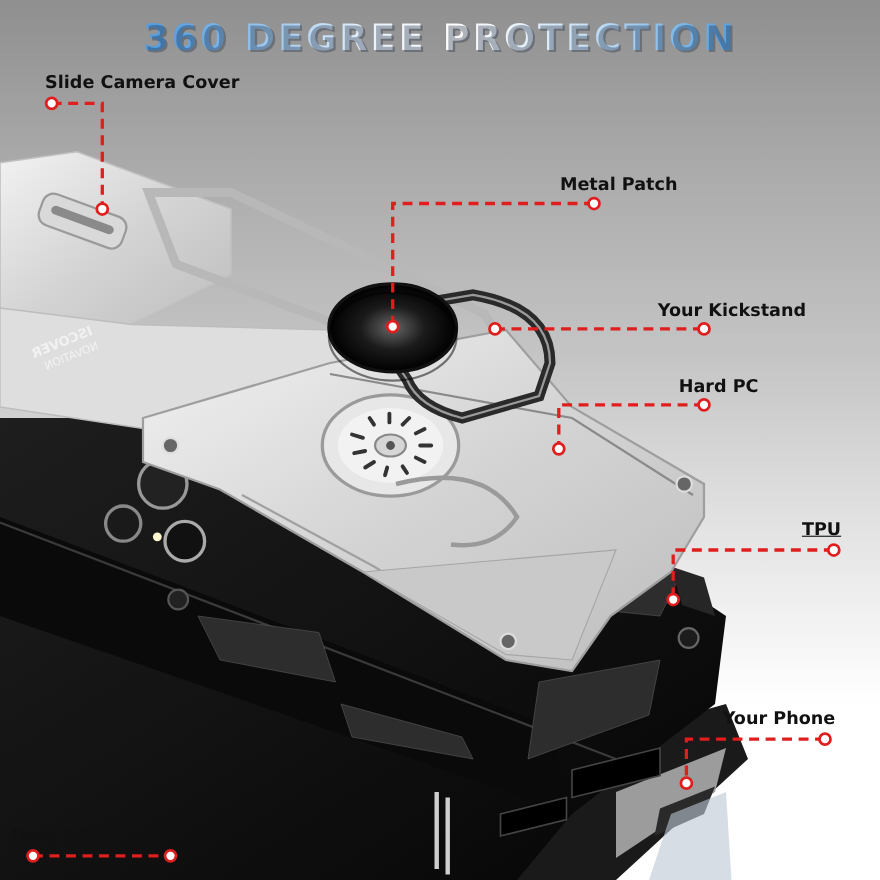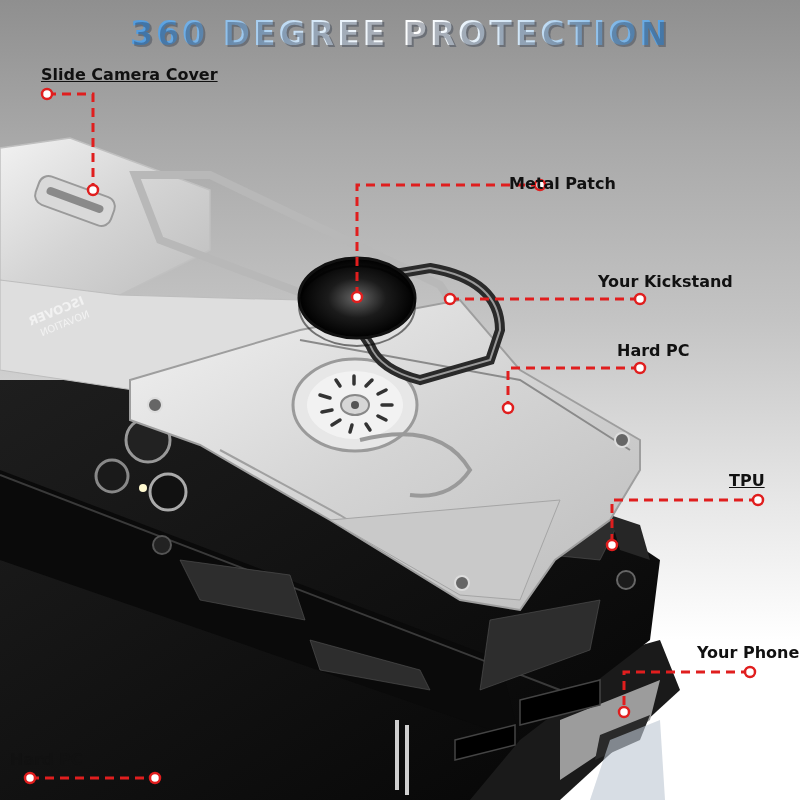--- a/index.html
+++ b/index.html
@@ -164,21 +164,21 @@
       <circle cx="508" cy="408" r="5"></circle>
       <circle cx="758" cy="500" r="5"></circle>
       <circle cx="612" cy="545" r="5"></circle>
       <circle cx="750" cy="672" r="5"></circle>
       <circle cx="624" cy="712" r="5"></circle>
       <circle cx="30" cy="778" r="5"></circle>
       <circle cx="155" cy="778" r="5"></circle>
     </g>
   </svg>
 
-  <div class="label" style="left:41px; top:65px;text-decoration:underline;">Slide Camera Cover</div>
-  <div class="label" style="left:509px; top:174px;">Metal Patch</div>
+  <div class="label" style="left:41px; top:65px;">Slide Camera Cover</div>
+  <div class="label" style="left:509px; top:158px;">Metal Patch</div>
   <div class="label" style="left:598px; top:272px;">Your Kickstand</div>
   <div class="label" style="left:617px; top:341px;">Hard PC</div>
   <div class="label" style="left:729px; top:471px;text-decoration:underline;">TPU</div>
-  <div class="label" style="left:657px; top:643px;margin-left:40px;">Your Phone</div>
+  <div class="label" style="left:657px; top:643px;">Your Phone</div>
   <div class="label" style="left:10px; top:750px;">Hard PC</div>
 
 </div>
 
 </body></html>

